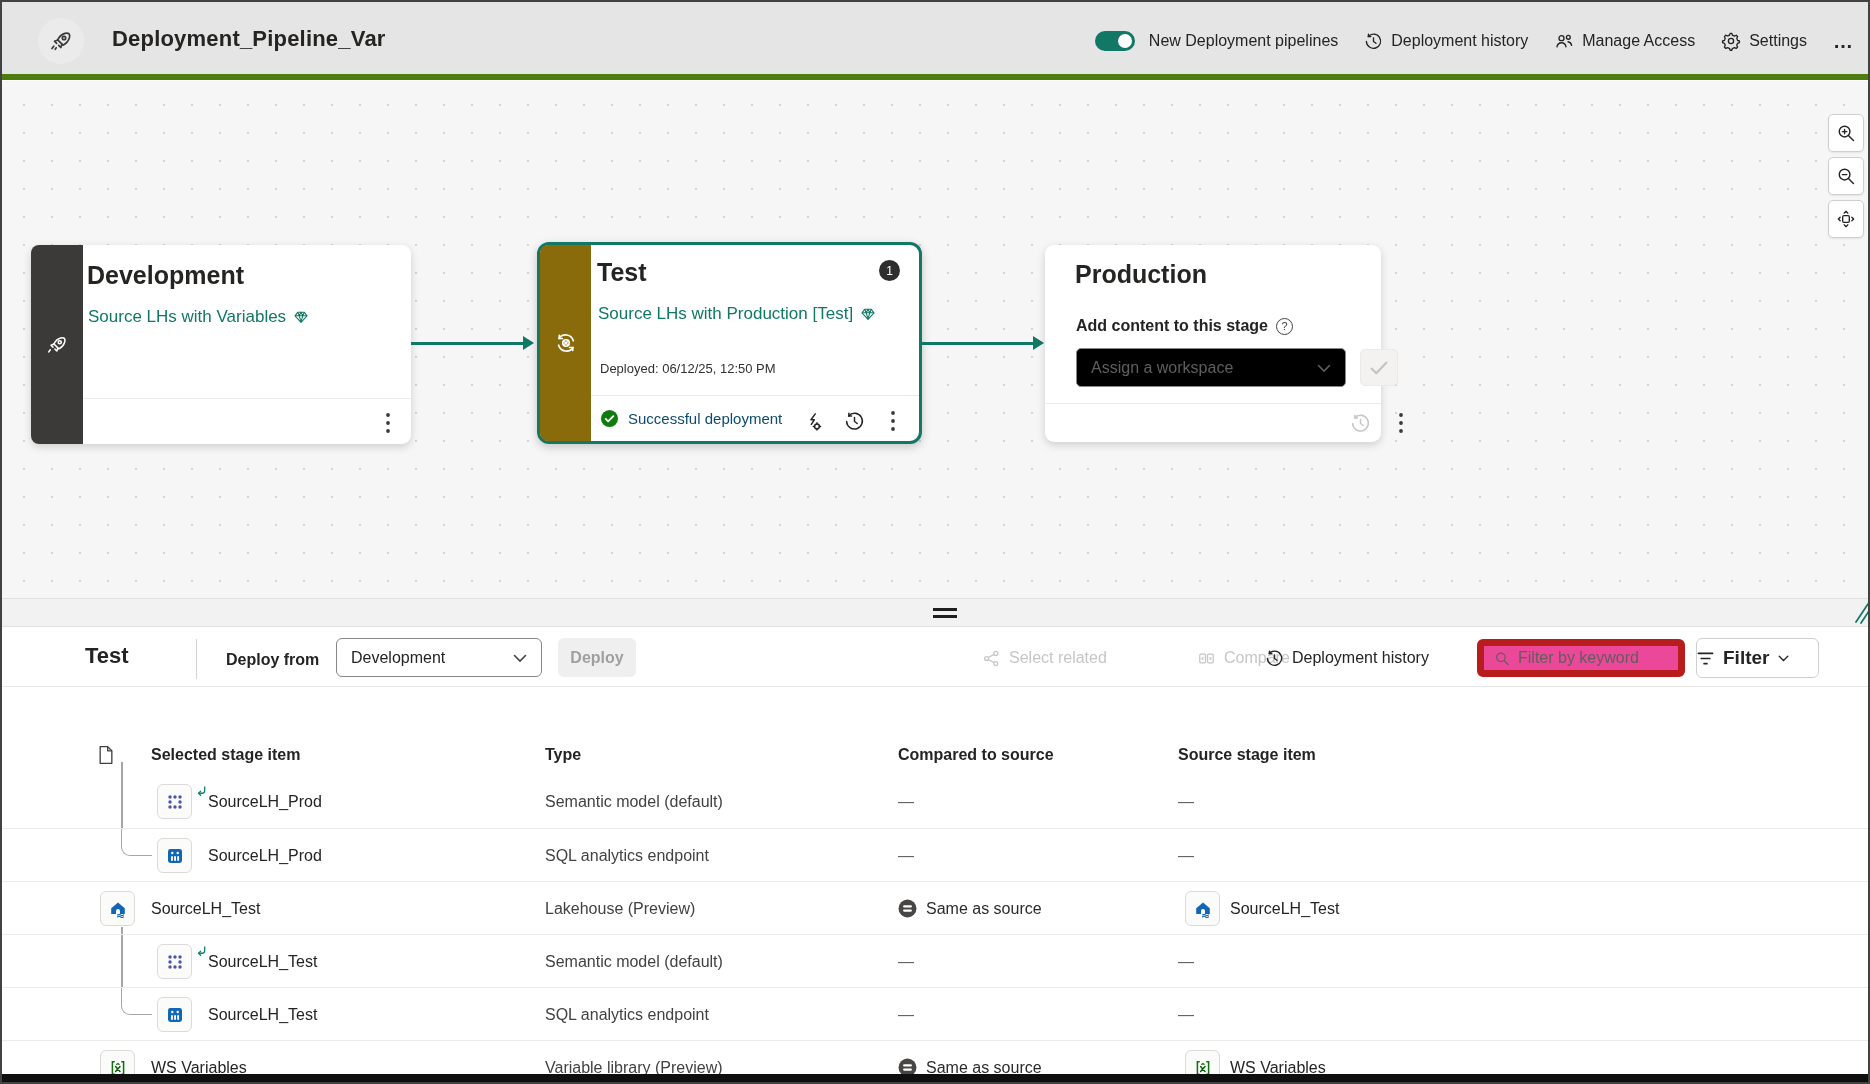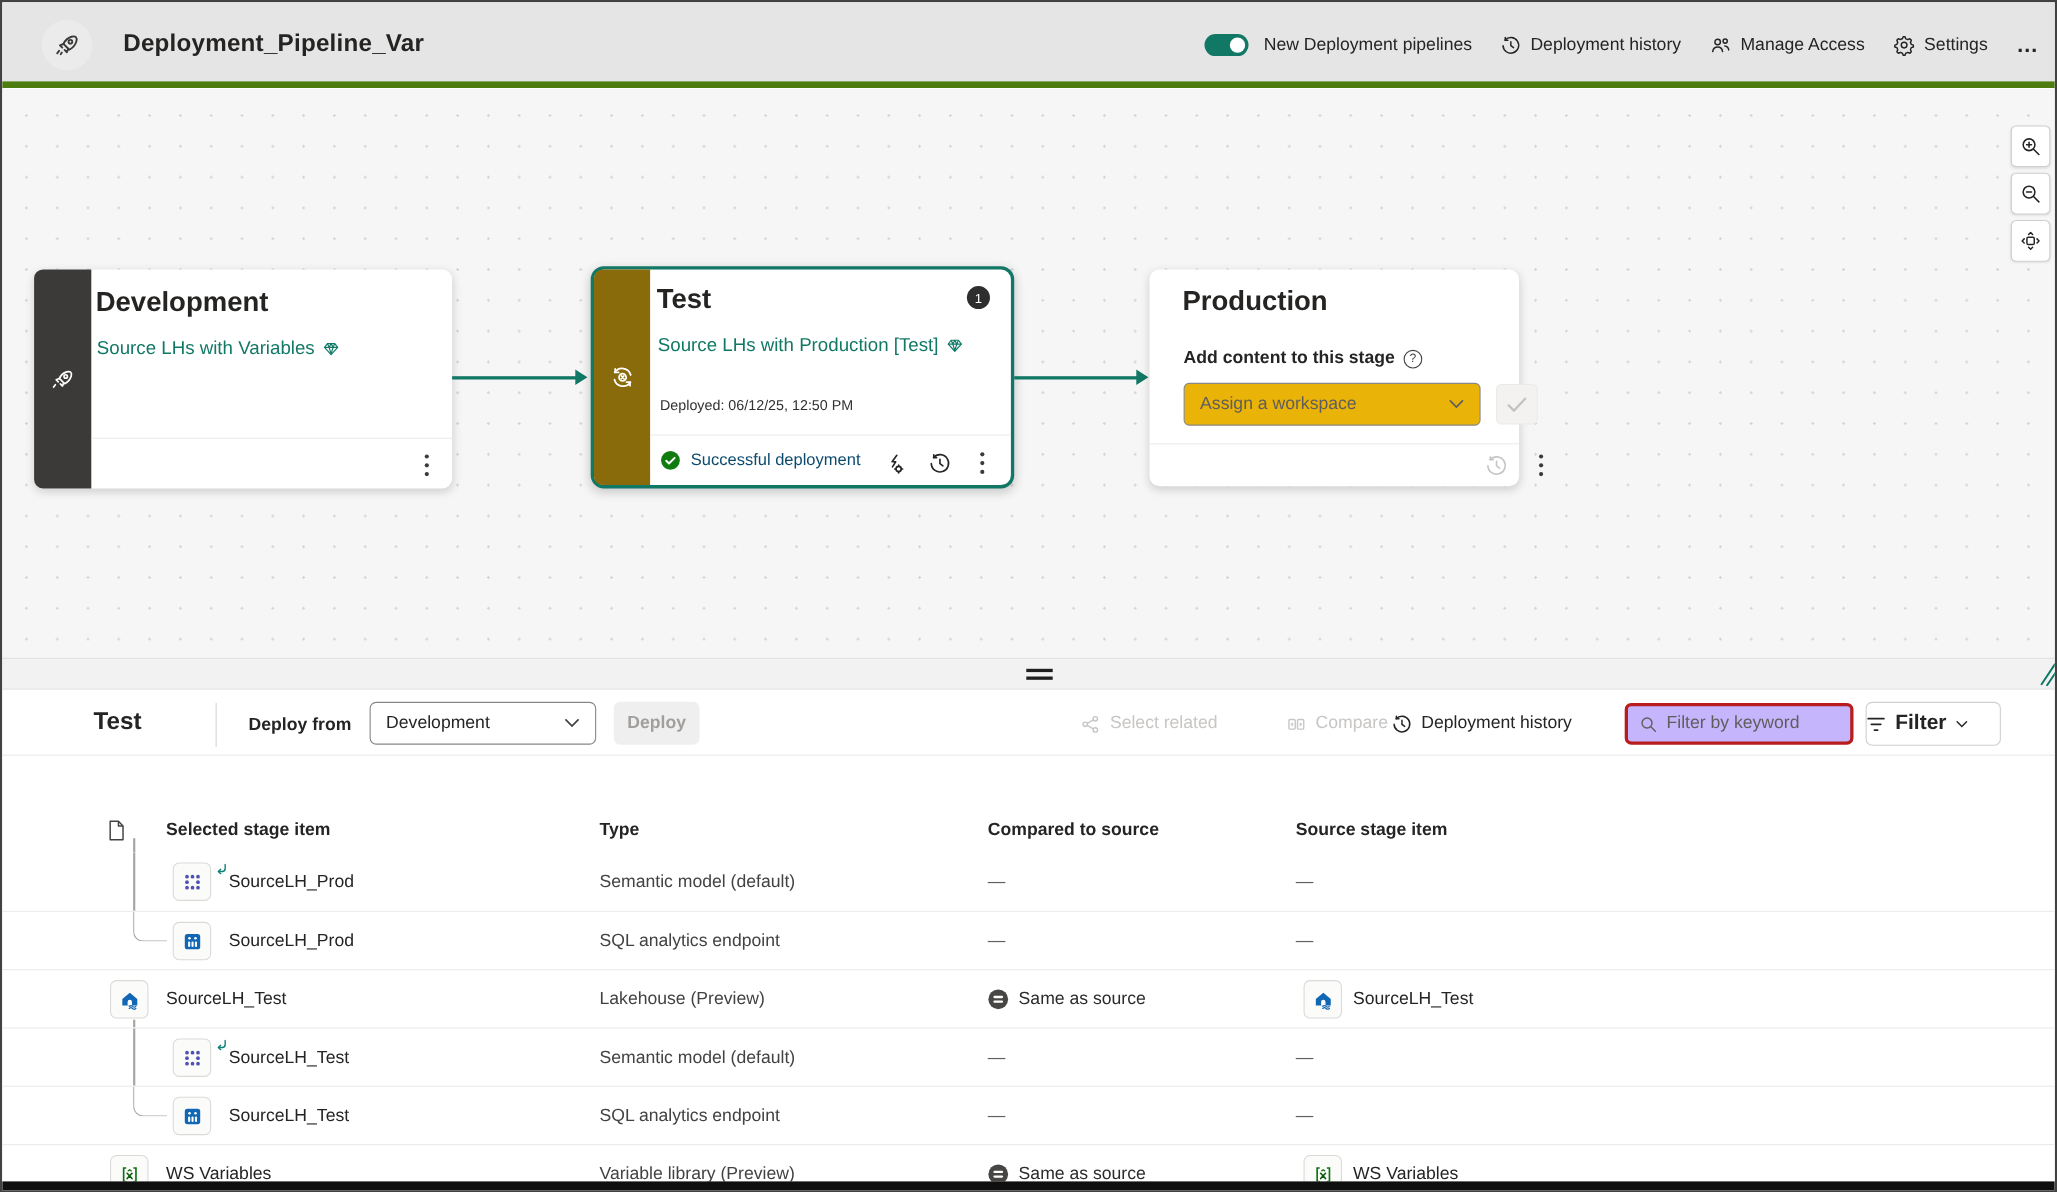--- a/index.html
+++ b/index.html
@@ -33,42 +33,42 @@
   .card-divider { position:absolute; left:52px; right:0; height:1px; background:#edebe9; }
   .kebab { position:absolute; color:#3b3a39; cursor:pointer; }
   .badge1 { position:absolute; width:21px; height:21px; border-radius:50%; background:#2e2e2e; color:#fff; font-size:12px; display:flex; align-items:center; justify-content:center; }
   .deployed-txt { position:absolute; font-size:13px; color:#323130; }
   .status-row { position:absolute; display:flex; align-items:center; gap:9px; font-size:15px; color:#0c4a6e; }
   .arrow-line { position:absolute; height:3px; background:#117865; }
   .arrow-head { position:absolute; width:0; height:0; border-top:7px solid transparent; border-bottom:7px solid transparent; border-left:11px solid #117865; }
 
   .addc-label { position:absolute; font-size:16px; font-weight:bold; color:#242424; display:flex; align-items:center; gap:8px; }
   .help-circ { width:17px; height:17px; border:1.4px solid #424242; border-radius:50%; font-size:11px; font-weight:normal; color:#424242; display:inline-flex; align-items:center; justify-content:center; }
-  .assign-dd { position:absolute; width:270px; height:39px; border:1px solid #8a8886; border-radius:5px; background:#eab308; display:flex; align-items:center; padding:0 14px; font-size:16px; color:#605e5c; cursor:pointer; }
+  .assign-dd { position:absolute; width:270px; height:39px; border:1px solid #8a8886; border-radius:5px; background:#000000; display:flex; align-items:center; padding:0 14px; font-size:16px; color:#605e5c; cursor:pointer; }
   .assign-dd .chev { margin-left:auto; color:#605e5c; }
   .assign-ok { position:absolute; width:38px; height:37px; background:#f3f2f1; border:1px solid #eceae8; border-radius:5px; display:flex; align-items:center; justify-content:center; color:#c4c2c0; }
 
   
   .splitter { position:absolute; left:0; right:0; top:596px; height:29px; background:#f2f2f2; border-top:1px solid #e1e1e1; border-bottom:1px solid #e1e1e1; }
   .split-handle { position:absolute; left:931px; top:9px; width:24px; cursor:row-resize; }
   .split-handle i { display:block; height:3px; background:#1f1f1f; margin-bottom:4px; }
   .split-resize { position:absolute; right:-2px; top:3px; color:#117865; }
 
   
   .panel { position:absolute; left:0; top:625px; right:0; bottom:0; background:#fff; }
   .tb-title { position:absolute; left:83px; top:16px; font-size:22px; font-weight:bold; color:#242424; }
   .tb-vdiv { position:absolute; left:194px; top:12px; height:40px; width:1px; background:#d6d4d2; }
   .tb-deployfrom { position:absolute; left:224px; top:24px; font-size:16px; font-weight:bold; color:#242424; }
   .dd { position:absolute; left:334px; top:11px; width:206px; height:39px; border:1px solid #898784; border-radius:6px; background:#fff; display:flex; align-items:center; padding:0 14px; font-size:16px; color:#242424; cursor:pointer; }
   .dd .chev { margin-left:auto; color:#424242; }
   .btn-deploy { position:absolute; left:556px; top:11px; width:78px; height:39px; border:none; border-radius:6px; background:#efefef; color:#a19f9d; font-size:16px; font-weight:bold; font-family:inherit; }
   .tb-link { position:absolute; top:0; height:62px; display:flex; align-items:center; gap:8px; font-size:16px; white-space:nowrap; }
   .dis { color:#c8c6c4; }
   .ena { color:#242424; cursor:pointer; }
-  .search-box { position:absolute; left:1475px; top:12px; width:208px; height:38px; border:3px solid #b91c1c; border-radius:6px; display:flex; align-items:center; padding:0 10px; gap:8px; color:#605e5c; background:#c4b5fd; }
+  .search-box { position:absolute; left:1475px; top:12px; width:208px; height:38px; border:7px solid #b91c1c; border-radius:6px; display:flex; align-items:center; padding:0 10px; gap:8px; color:#605e5c; background:#ec4899; }
   .search-box input { border:none; outline:none; width:150px; font-size:16px; font-family:inherit; color:#242424; background:transparent; }
   .search-box input::placeholder { color:#605e5c; }
   .btn-filter { position:absolute; left:1694px; top:11px; width:123px; height:40px; border:1px solid #d1cfcd; border-radius:6px; background:#fff; display:flex; align-items:center; gap:9px; font-size:19px; font-weight:bold; color:#242424; cursor:pointer; }
   .tb-div { position:absolute; left:0; right:0; top:59px; height:1px; background:#e8e8e8; }
 
   
   .thead { position:absolute; left:0; right:0; top:108px; height:40px; }
   .thead .hlabel { position:absolute; top:0; line-height:40px; font-size:16px; font-weight:bold; color:#242424; }
   .trows { position:absolute; left:0; right:0; top:148px; bottom:8px; overflow:hidden; }
   .trow { position:relative; height:53px; border-top:1px solid #ebebeb; cursor:pointer; }
@@ -308,21 +308,21 @@
 
     <div class="tb-link dis" style="left:980px;">
       <svg width="19" height="19" viewBox="0 0 24 24" fill="none" stroke="currentColor" stroke-width="1.6">
         <circle cx="5.8" cy="12" r="2.5"></circle>
           <circle cx="17.4" cy="5.6" r="2.5"></circle>
           <circle cx="17.4" cy="18.4" r="2.5"></circle>
         <path d="M8 10.8l7.2-4M8 13.2l7.2 4"></path>
       </svg>
       <span>Select related</span>
     </div>
-    <div class="tb-link dis" style="left:1167px;">
+    <div class="tb-link dis" style="left:1195px;">
       <svg width="19" height="19" viewBox="0 0 24 24" fill="none" stroke="currentColor" stroke-width="1.6" stroke-linejoin="round">
         <rect x="3.5" y="6.5" width="7.2" height="11" rx="1.4"></rect>
           <rect x="13.3" y="6.5" width="7.2" height="11" rx="1.4"></rect>
         <path d="M8.2 10.5L6.2 12l2 1.5M15.8 10.5l2 1.5-2 1.5"></path>
       </svg>
       <span>Compare</span>
     </div>
     <div class="tb-link ena" style="left:1263px;">
       <svg width="19" height="19" viewBox="0 0 24 24" fill="none" stroke="currentColor" stroke-width="1.7" stroke-linecap="round">
         <path d="M5.3 5.6A9 9 0 1 1 3 12"></path>

